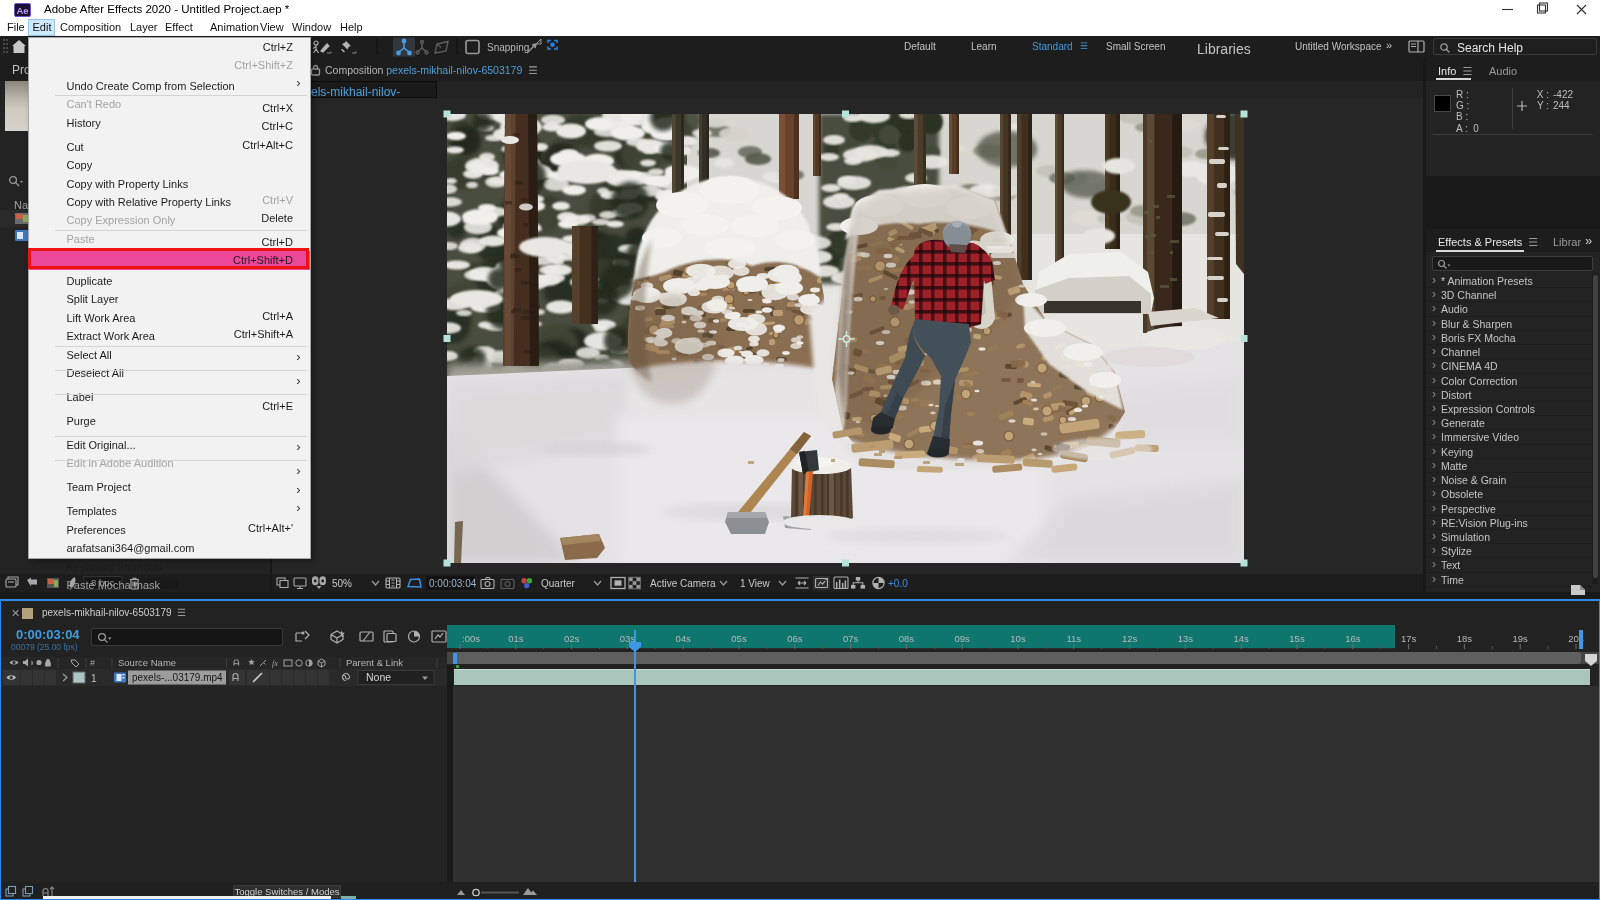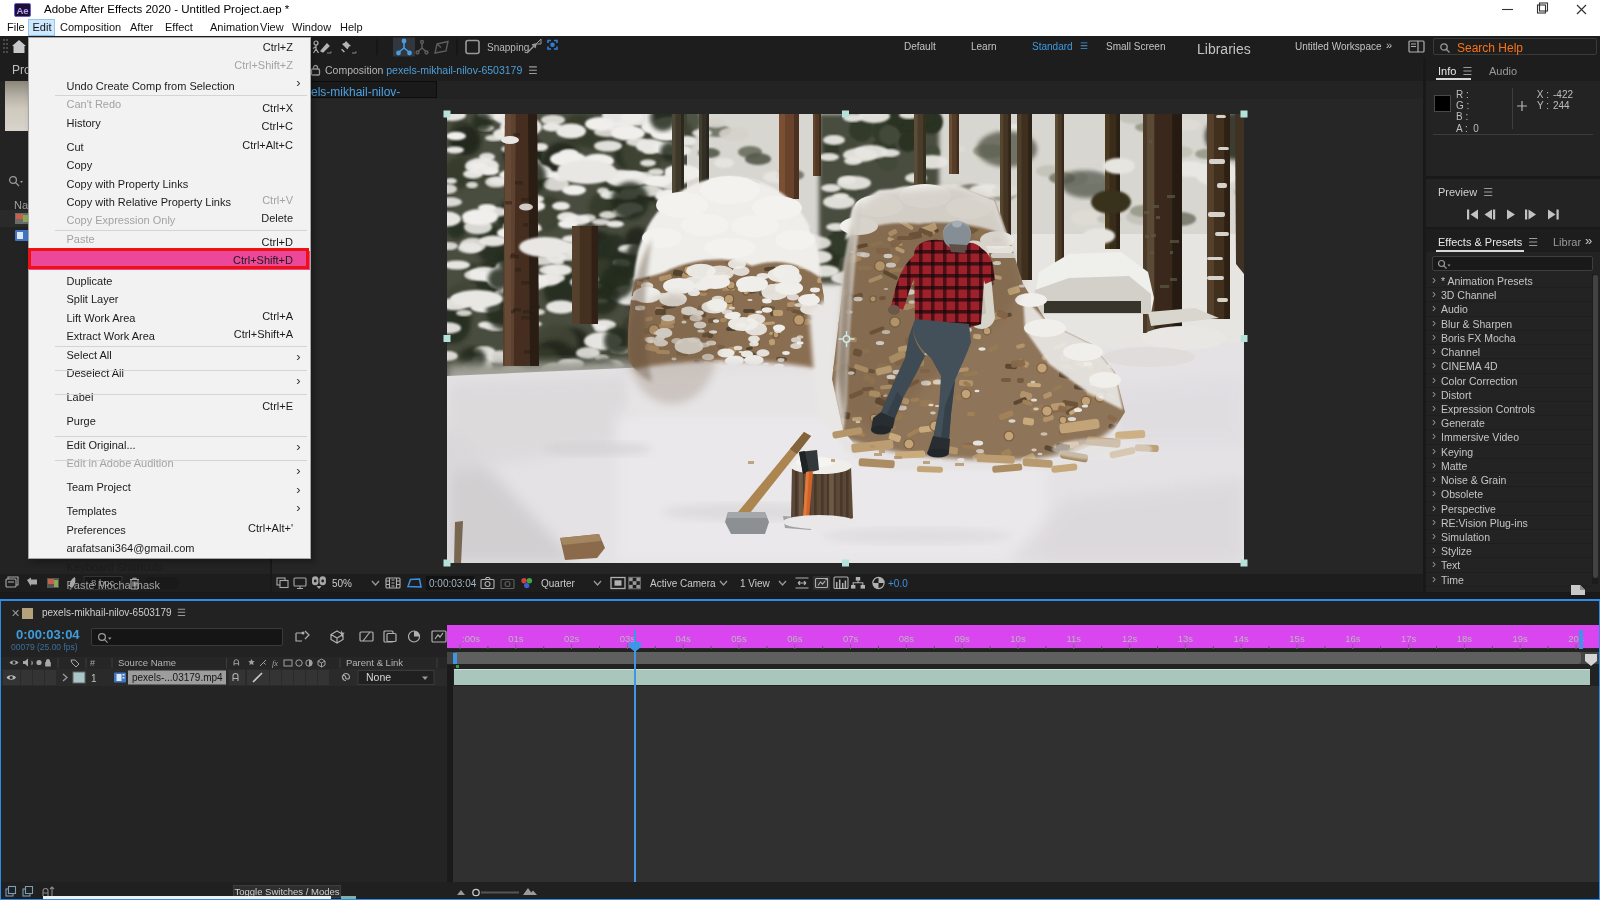--- a/index.html
+++ b/index.html
@@ -44,21 +44,21 @@
     <rect x="44.5" y="3" width="8" height="8" fill="none" stroke="#333" stroke-width="1.1"></rect>
     <path d="M82 5 L91 14 M91 5 L82 14" stroke="#333" stroke-width="1.2" fill="none"></path>
   </svg>
 </div>
 
 <div class="abs" id="menubar">
   <div class="abs" style="left:27.5px;top:0;width:27px;height:16.5px;background:#cde8ff;border:1px solid #92c7f0;"></div>
   <div class="mitem" style="left:7px;">File</div>
   <div class="mitem" style="left:32.5px;">Edit</div>
   <div class="mitem" style="left:60px;">Composition</div>
-  <div class="mitem" style="left:130px;">After</div>
+  <div class="mitem" style="left:130px;">Layer</div>
   <div class="mitem" style="left:165px;">Effect</div>
   <div class="mitem" style="left:202px;margin-left:8px;">Animation</div>
   <div class="mitem" style="left:260px;">View</div>
   <div class="mitem" style="left:292px;">Window</div>
   <div class="mitem" style="left:340px;">Help</div>
 </div>
 
 <div class="abs" id="toolbar">
   <svg class="abs" style="left:0;top:0" width="1600" height="22" viewBox="0 0 1600 22">
 
@@ -133,21 +133,21 @@
   <svg class="abs" style="left:1408px;top:4px" width="18" height="14" viewBox="0 0 18 14">
         <rect x="1" y="1" width="15" height="11" rx="1" fill="none" stroke="#b0b0b0" stroke-width="1.2"></rect>
         <line x1="10" y1="1" x2="10" y2="12" stroke="#b0b0b0" stroke-width="1.2"></line>
         <path d="M3 4 l5 0 M3 6.5 l5 0" stroke="#b0b0b0" stroke-width="1"></path>
       </svg>
   <div class="abs" style="left:1433px;top:2.5px;width:164px;height:17px;background:#1e1e1e;border:1px solid #3a3a3a;border-radius:2px;">
     <svg class="abs" style="left:5px;top:2.5px" width="12" height="12" viewBox="0 0 12 12">
           <circle cx="5" cy="5" r="3.2" fill="none" stroke="#9a9a9a" stroke-width="1.3"></circle>
           <line x1="7.5" y1="7.5" x2="10.5" y2="10.5" stroke="#9a9a9a" stroke-width="1.3"></line>
         </svg>
-    <span class="abs" style="left:23px;top:1.5px;font-size:12px;color:#f97316;">Search Help</span>
+    <span class="abs" style="left:23px;top:1.5px;font-size:12px;color:#e5e5e5;">Search Help</span>
   </div>
 </div>
 
 <div class="panel" style="left:0;top:58px;width:270px;height:534px;">
   <div class="phead"></div>
   <div class="abs tabtxt" style="left:12px;top:5px;">Project ☰</div>
 
   <div class="abs" style="left:5px;top:23px;width:90px;height:50px;background:linear-gradient(180deg,#8a8578 0%,#b5b0a5 30%,#cfc9bd 55%,#d8d4cc 100%);"></div>
 
   <svg class="abs" style="left:7px;top:116px" width="16" height="14" viewBox="0 0 16 14">
@@ -1520,36 +1520,20 @@
   <div class="abs" style="left:8px;top:37px;width:17px;height:17px;background:#000;border:1px solid #484848;"></div>
   <div class="abs" style="left:30px;top:31px;font-size:10px;color:#bdbdbd;line-height:11.2px;">R :<br>G :<br>B :<br>A :&nbsp;&nbsp;0</div>
   <div class="abs" style="left:86px;top:30px;width:1px;height:41px;background:#3e3e3e;"></div>
   <div class="abs" style="left:103px;top:31px;font-size:10px;color:#bdbdbd;line-height:11.2px;text-align:right;width:20px;">X :<br>Y :</div>
   <div class="abs" style="left:127px;top:31px;font-size:10px;color:#bdbdbd;line-height:11.2px;">-422<br>244</div>
   <svg class="abs" style="left:90px;top:42px" width="12" height="12" viewBox="0 0 12 12">
         <path d="M6 1 V11 M1 6 H11" stroke="#b5b5b5" stroke-width="1.2"></path>
       </svg>
   <div class="abs" style="left:7px;top:76px;width:160px;height:1px;background:#3c3c3c;"></div>
 </div>
-<div class="panel" id="prevpanel" style="left:1426px;top:179px;width:174px;height:48px;">
-  <div class="abs" style="left:12px;top:6.5px;font-size:11px;color:#d0d0d0;">Preview&nbsp;&nbsp;<span style="color:#9a9a9a">☰</span></div>
-  <svg class="abs" style="left:40px;top:29px" width="96" height="13" viewBox="0 0 96 13">
-    <g fill="#c2c2c2">
-      <rect x="1" y="1.5" width="2.2" height="10"></rect>
-          <path d="M12 1.5 V11.5 L4.5 6.5 Z"></path>
-      <path d="M26 1.5 V11.5 L18.5 6.5 Z"></path>
-          <rect x="27" y="1.5" width="2.2" height="10"></rect>
-      <path d="M41 1.5 L49 6.5 L41 11.5 Z"></path>
-      <rect x="59" y="1.5" width="2.2" height="10"></rect>
-          <path d="M62.5 1.5 L70 6.5 L62.5 11.5 Z"></path>
-      <path d="M82 1.5 L89.5 6.5 L82 11.5 Z"></path>
-          <rect x="90.5" y="1.5" width="2.2" height="10"></rect>
-    </g>
-  </svg>
-</div>
 <div class="panel" id="fxpanel" style="left:1426px;top:229px;width:174px;height:363px;">
   <div class="phead"></div>
   <div class="abs" style="left:12px;top:6.5px;font-size:11px;color:#e8e8e8;">Effects &amp; Presets&nbsp;&nbsp;<span style="color:#9a9a9a">☰</span></div>
   <div class="abs" style="left:10px;top:21px;width:88px;height:2px;background:#d9d9d9;"></div>
   <div class="abs" style="left:127px;top:6.5px;font-size:11px;color:#9a9a9a;">Librar</div>
   <div class="abs" style="left:159px;top:4px;font-size:13px;color:#c9c9c9;">»</div>
   <div class="abs" style="left:6px;top:27px;width:161px;height:15px;background:#191919;border:1px solid #3e3e3e;border-radius:2px;">
     <svg class="abs" style="left:4px;top:2px" width="14" height="11" viewBox="0 0 14 11">
           <circle cx="4.5" cy="4.5" r="3" fill="none" stroke="#9a9a9a" stroke-width="1.2"></circle>
           <line x1="6.8" y1="6.8" x2="9.5" y2="9.5" stroke="#9a9a9a" stroke-width="1.2"></line>
@@ -1624,21 +1608,21 @@
             <circle cx="7" cy="7.5" r="5.5"></circle>
             <path d="M7 7.5 L7 2 A5.5 5.5 0 0 1 12.5 7.5 Z" fill="#b0b0b0" stroke="none"></path>
           </g>
       <g transform="translate(138,0)">
             <rect x="1" y="2" width="14" height="11" rx="1"></rect>
             <path d="M4 10 l3 -4 2 2 3 -4"></path>
           </g>
     </g>
   </svg>
 
-  <div class="abs" style="left:446px;top:24px;width:1152px;height:24px;background:#d946ef;border-bottom:1px solid #2a2a2a;" id="ruler">
+  <div class="abs" style="left:446px;top:24px;width:948px;height:24px;background:#0f766e;border-bottom:1px solid #2a2a2a;" id="ruler">
   <svg width="1152" height="24" viewBox="0 0 1152 24" style="position:absolute;left:0;top:0">
     <g fill="#b9b9b9" font-size="9.5" font-family="Liberation Sans" text-anchor="middle">
       <text x="15" y="17" text-anchor="start">:00s</text>
       <text x="68.8" y="17">01s</text>
             <text x="124.6" y="17">02s</text>
             <text x="180.4" y="17">03s</text>
             <text x="236.2" y="17">04s</text>
             <text x="292" y="17">05s</text>
             <text x="347.8" y="17">06s</text>
             <text x="403.6" y="17">07s</text>

